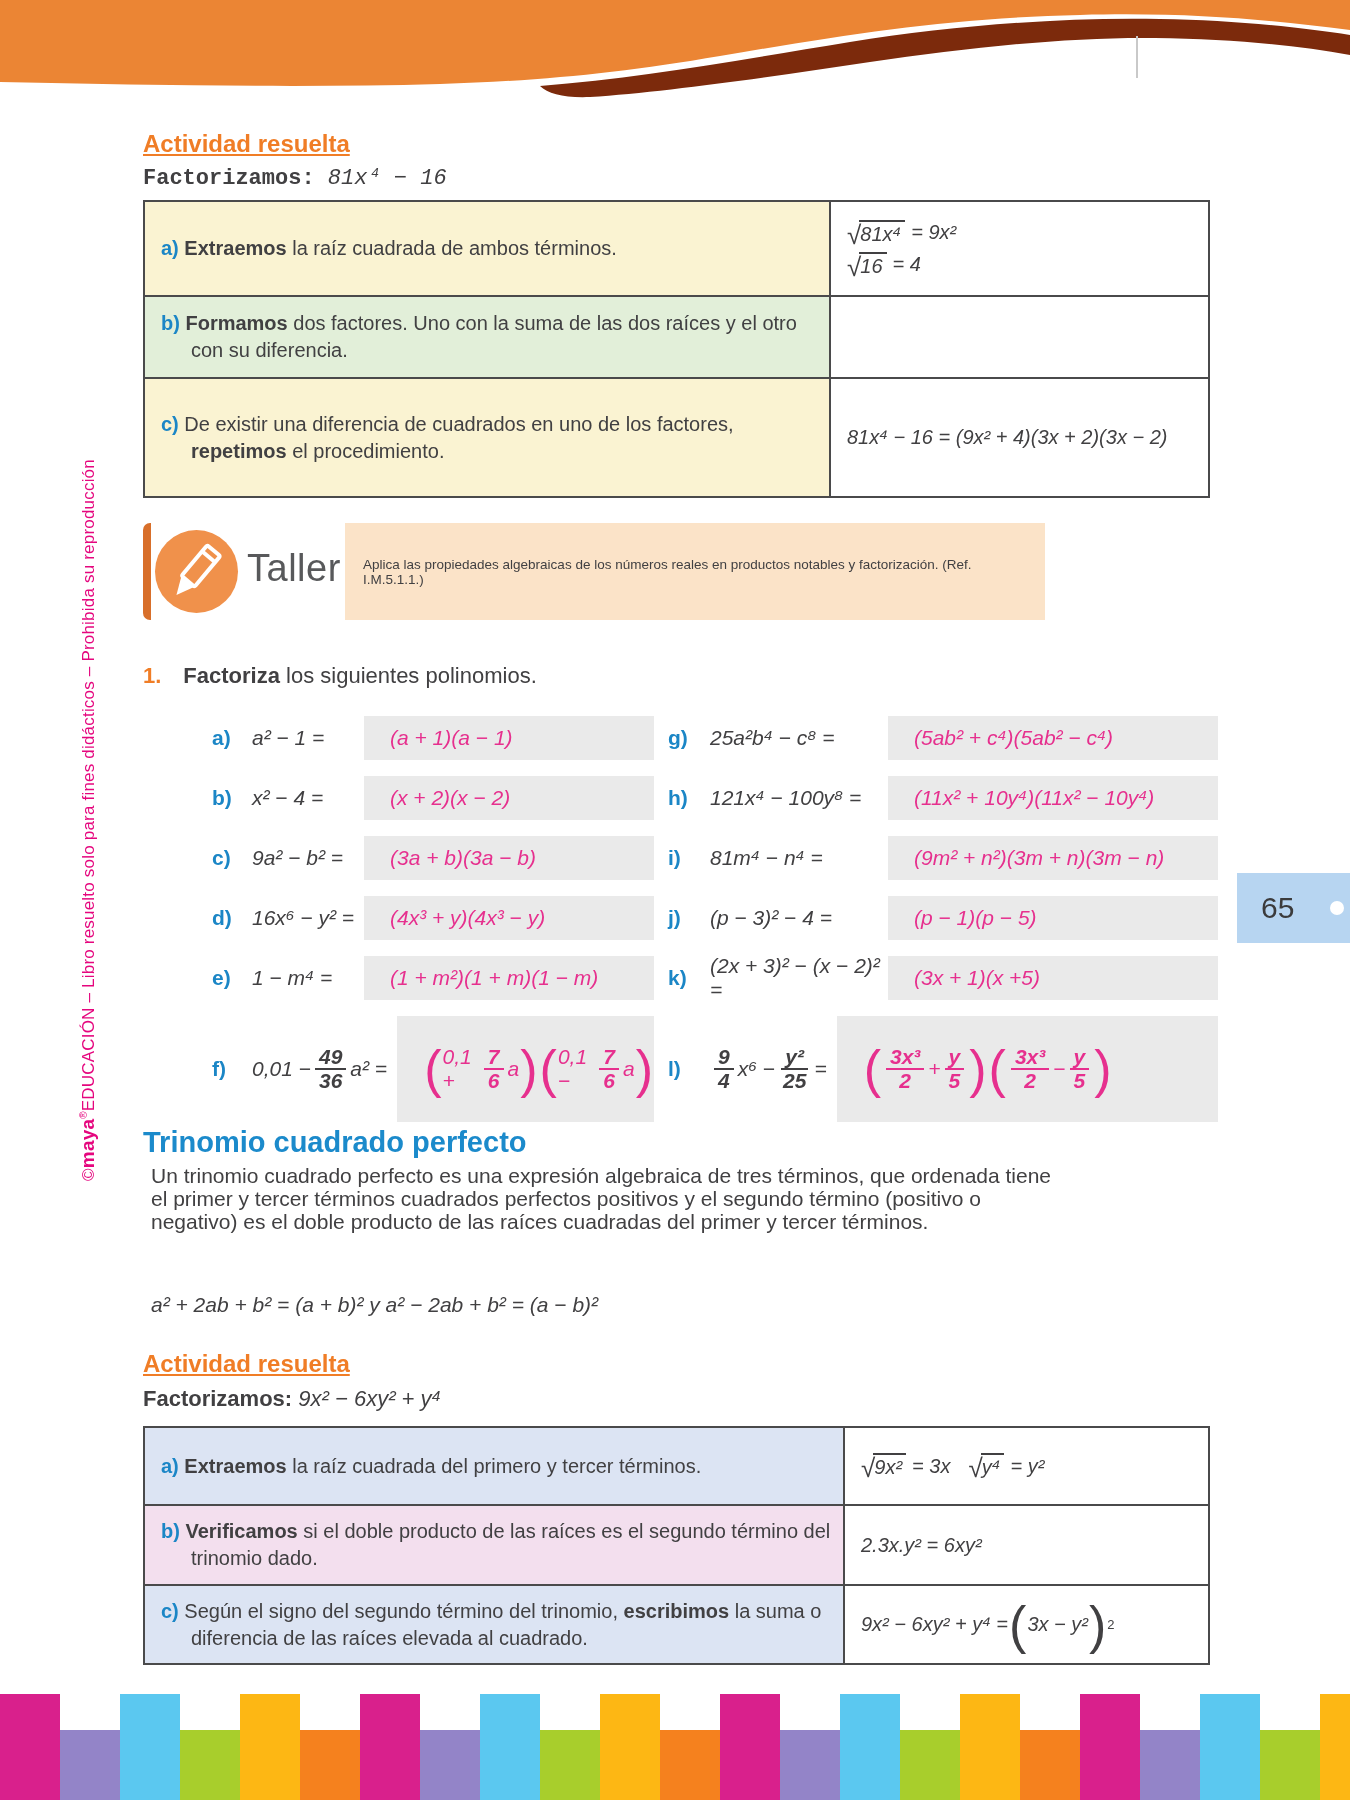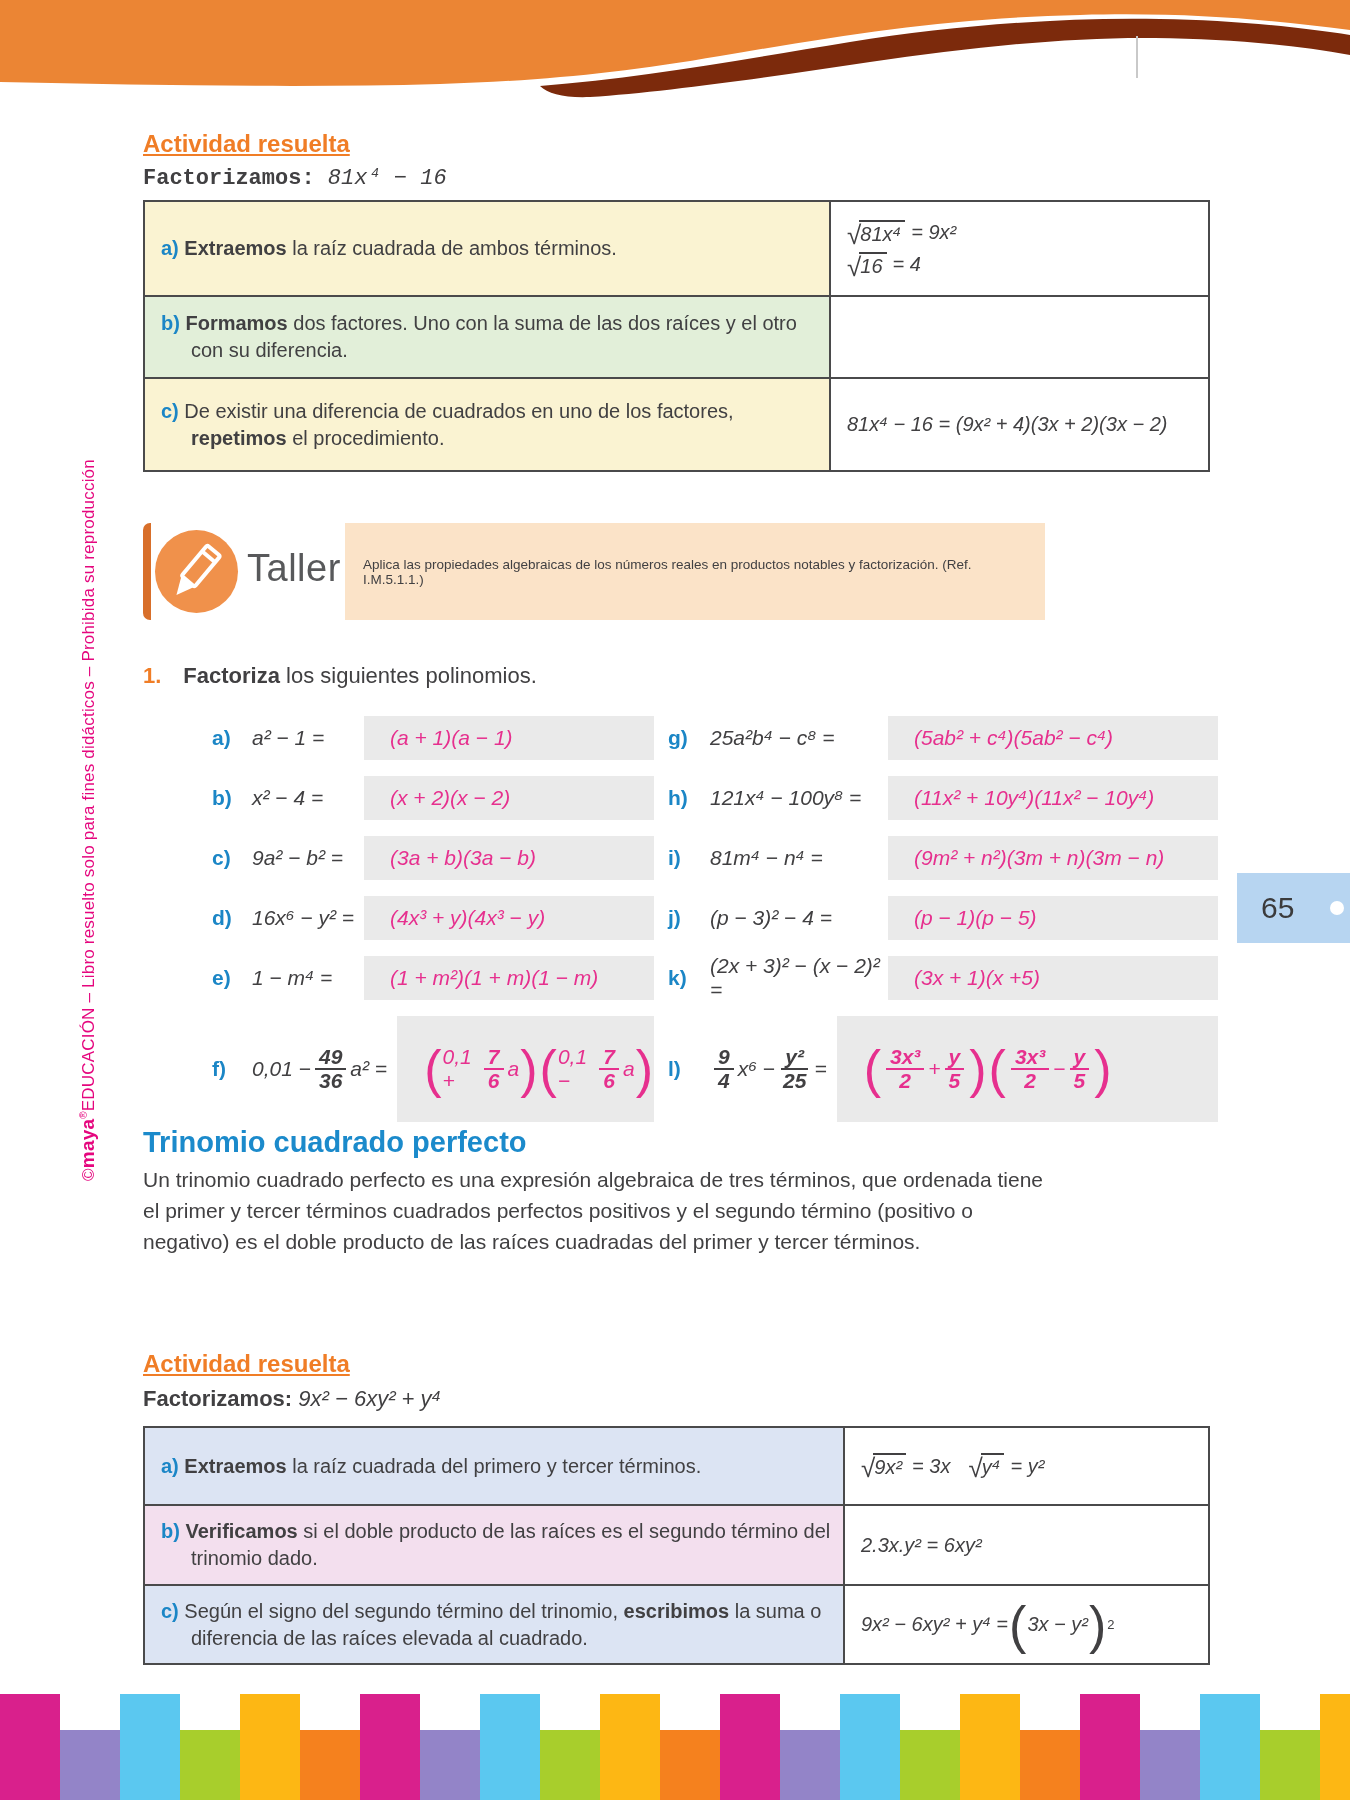--- a/index.html
+++ b/index.html
@@ -70,21 +70,21 @@
   .item .expr{font-size:21px;color:#414042;flex:0 0 112px;}
   .item.rcol .expr{flex:0 0 178px;}
   .item .expr.auto{flex:0 0 auto;padding-right:10px;}
   .item .ansbox{flex:1;align-self:stretch;background:#eaeaea;display:flex;align-items:center;
                 padding-left:26px;margin-right:14px;box-sizing:border-box;}
   .item.rcol .ansbox{margin-right:0;}
   .item .ans{color:#e6308e;font-size:21px;}
   .exfrac{display:inline-flex;align-items:center;}
   
   .sechead{position:absolute;left:0;top:1126px;font-size:29px;font-weight:bold;color:#1b8acb;}
-  .para{position:absolute;left:0;width:915px;font-size:21px;line-height:31px;color:#414042;}
+  .para{position:absolute;left:8px;width:915px;font-size:21px;line-height:23px;color:#414042;}
   
   .ptab{position:absolute;left:1215px;top:873px;width:135px;height:70px;background:#b7d5f1;
         display:flex;align-items:center;padding-left:24px;box-sizing:border-box;margin-left:22px;}
   .ptab .pno{font-size:30px;color:#3b3b3c;}
   .ptab .dot{width:14px;height:14px;border-radius:50%;background:#fff;margin-left:36px;}
   .ptab .dots{flex:1;border-top:4px dotted #fff;margin-left:6px;margin-right:2px;}
   
   .footer{position:absolute;left:0;bottom:0;width:1350px;height:106px;display:flex;align-items:flex-end;}
   .footer .bar{width:60px;flex:0 0 60px;}
   .footer .bar.tall{height:106px;}
@@ -139,21 +139,21 @@
         </div>
       </div>
       <div class="trow" style="height:82px;">
         <div class="cl bg-green">
           <div class="celltext">
             <span class="lb">b)</span>
             <span class="bd">Formamos</span><span> dos factores. Uno con la suma de las dos raíces y el otro con su diferencia.</span>
           </div>
         </div>
       </div>
-      <div class="trow" style="height:93px;">
+      <div class="trow" style="height:119px;">
         <div class="cl bg-yellow">
           <div class="celltext">
             <span class="lb">c)</span>
             <span>De existir una diferencia de cuadrados en uno de los factores, </span><span class="bd">repetimos</span><span> el procedimiento.</span>
           </div>
         </div>
         <div class="cr">
           <span class="math">81x⁴ − 16 = (9x² + 4)(3x + 2)(3x − 2)</span>
         </div>
       </div>
@@ -328,20 +328,21 @@
                 <span class="den">5</span>
               </span>
             <span class="bp">)</span>
           </span>
         </span>
       </div>
     </div>
 
     <div class="sechead">Trinomio cuadrado perfecto</div>
     <div class="para" style="top:1164px;">Un trinomio cuadrado perfecto es una expresión algebraica de tres términos, que ordenada tiene el primer y tercer términos cuadrados perfectos positivos y el segundo término (positivo o negativo) es el doble producto de las raíces cuadradas del primer y tercer términos.</div>
+    <div class="para math" style="top:1293px;">a² + 2ab + b² = (a + b)² y a² − 2ab + b² = (a − b)²</div>
 
     <div class="acttitle" style="top:1350px;">Actividad resuelta</div>
     <div class="introline" style="top:1386px;">
       <span class="lbl">Factorizamos:</span>
       <span class="math">9x² − 6xy² + y⁴</span>
     </div>
 
     <div class="tbl t2" style="top:1426px;">
       <div class="trow" style="height:76px;">
         <div class="cl bg-blue">

